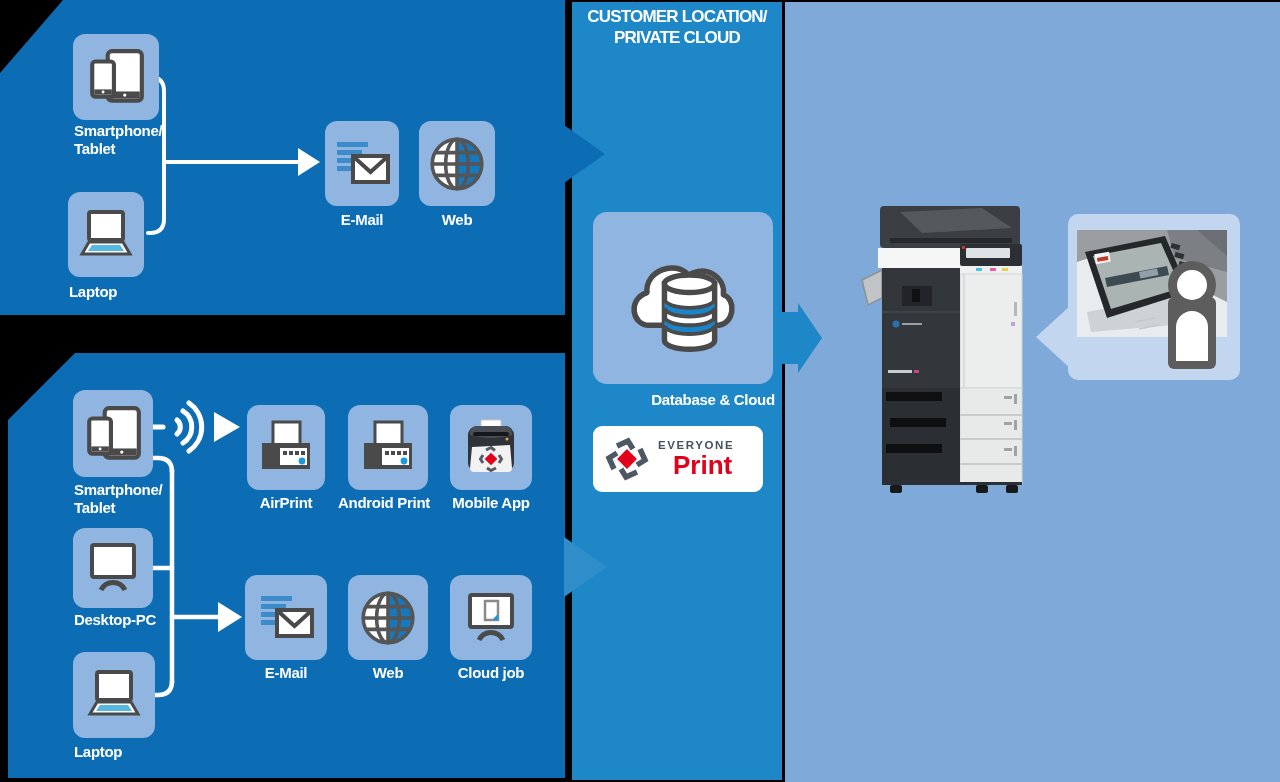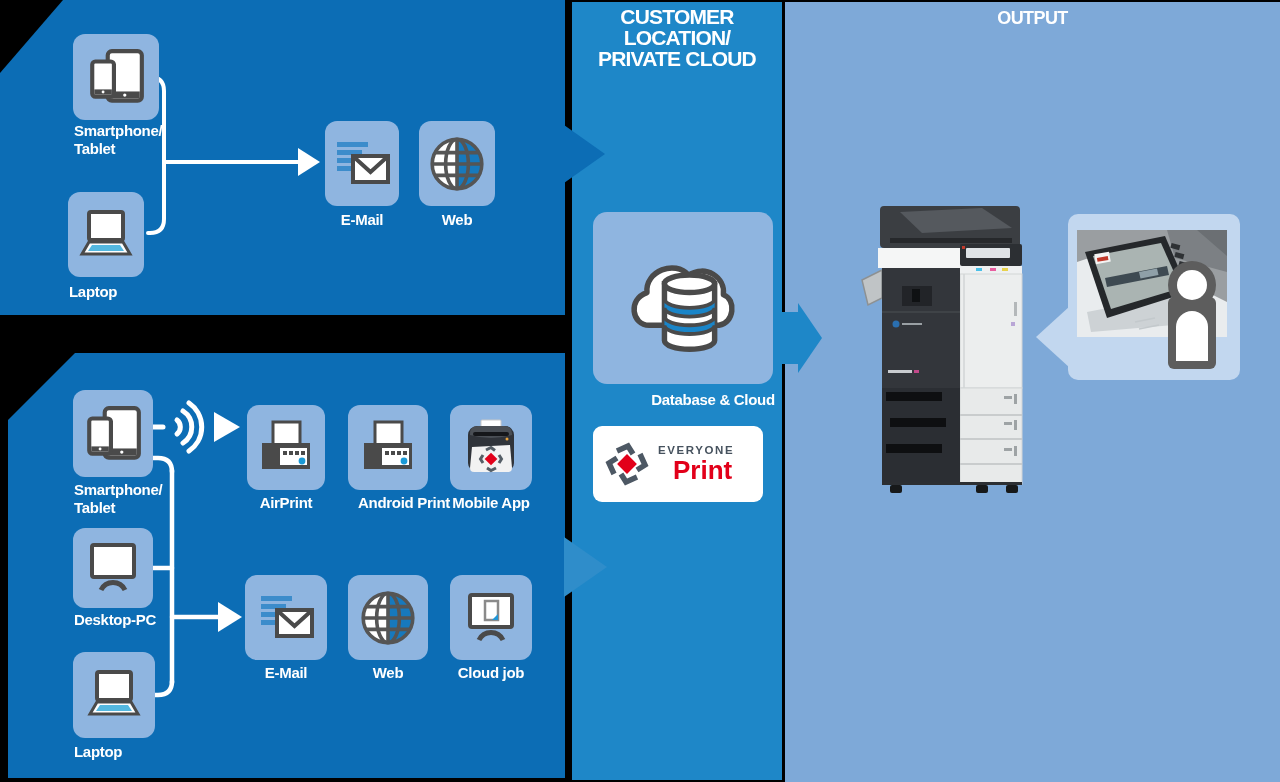--- a/index.html
+++ b/index.html
@@ -171,21 +171,21 @@
       <rect x="17" y="4" width="27" height="25" fill="#fff" stroke="#4a4a4a" stroke-width="3"></rect>
       <rect x="6" y="25" width="48" height="26" fill="#4a4a4a"></rect>
       <rect x="24" y="30" width="27" height="17" fill="#fff"></rect>
       <rect x="27" y="33" width="4" height="4" fill="#4a4a4a"></rect>
       <rect x="33" y="33" width="4" height="4" fill="#4a4a4a"></rect>
       <rect x="39" y="33" width="4" height="4" fill="#4a4a4a"></rect>
       <rect x="45" y="33" width="4" height="4" fill="#4a4a4a"></rect>
       <circle cx="46" cy="43" r="3.4" fill="#1a9ad7"></circle>
     </svg>
   </div>
-  <div class="abs lbl lbl-c" style="left:344px;top:494px;width:120px;">Android Print</div>
+  <div class="abs lbl lbl-c" style="left:324px;top:494px;width:120px;">Android Print</div>
 
   <div class="abs tile" style="left:450px;top:405px;width:82px;height:85px;">
     <svg width="60" height="60" viewBox="0 0 60 60">
       <rect x="20" y="2" width="20" height="12" rx="1" fill="#fff" stroke="#c9c9c9" stroke-width="1"></rect>
       <rect x="7" y="8" width="46" height="46" rx="9" fill="#30343a"></rect>
       <path d="M9,17 q21,6 42,0 v-1 q0,-8 -8,-8 h-26 q-8,0 -8,8 z" fill="#4a4f55"></path>
       <rect x="12" y="14" width="36" height="4" rx="2" fill="#15171a"></rect>
       <circle cx="46" cy="21" r="1.5" fill="#e8a33d"></circle>
       <path d="M11,29 L49,27 L51,50 Q51,54 47,54 L13,54 Q9,54 9,50 Z" fill="#f2f2f2"></path>
       <rect x="25.5" y="36.5" width="9" height="9" fill="#e2001a" transform="rotate(45 30 41)"></rect>
@@ -230,52 +230,51 @@
   <div class="abs tile" style="left:450px;top:575px;width:82px;height:85px;">
     <svg width="60" height="60" viewBox="0 0 60 60">
       <rect x="9" y="7" width="42" height="32" rx="2" fill="#fff" stroke="#4a4a4a" stroke-width="4"></rect>
       <path d="M18,52 C23,42 37,42 42,52" fill="none" stroke="#4a4a4a" stroke-width="5"></path>
       <rect x="24" y="13" width="13" height="19" fill="#fff" stroke="#8a8a8a" stroke-width="2.5"></rect>
       <polygon points="31,32 37,32 37,26" fill="#2196d6"></polygon>
     </svg>
   </div>
   <div class="abs lbl lbl-c" style="left:440px;top:664px;width:102px;">Cloud job</div>
 
-  <div class="abs title" style="left:572px;top:6px;width:210px;font-size:21px;letter-spacing:-0.8px;">CUSTOMER LOCATION/
+  <div class="abs title" style="left:572px;top:6px;width:210px;font-size:17px;letter-spacing:-0.8px;">CUSTOMER LOCATION/
 PRIVATE CLOUD</div>
 
   <div class="abs tile" style="left:593px;top:212px;width:180px;height:172px;border-radius:14px;">
     <svg width="120" height="120" viewBox="0 0 110 110">
       <path d="M24,80 C8,80 4,56 22,50 C20,30 48,20 60,34 C76,24 94,36 92,52 C104,56 102,78 88,80 Z" fill="#fff" stroke="#4a4a4a" stroke-width="5" stroke-linejoin="round"></path>
       <path d="M38,42 V94 A23,8 0 0 0 84,94 V42 Z" fill="#fff" stroke="#4a4a4a" stroke-width="5"></path>
       <path d="M38,56 A23,8 0 0 0 84,56 L84,64 A23,8 0 0 1 38,64 Z" fill="#1a85c8"></path>
       <path d="M38,72 A23,8 0 0 0 84,72 L84,80 A23,8 0 0 1 38,80 Z" fill="#1a85c8"></path>
       <path d="M38,56 A23,8 0 0 0 84,56 M38,64 A23,8 0 0 0 84,64 M38,72 A23,8 0 0 0 84,72 M38,80 A23,8 0 0 0 84,80" fill="none" stroke="#4a4a4a" stroke-width="3.5"></path>
       <ellipse cx="61" cy="42" rx="23" ry="8" fill="#fff" stroke="#4a4a4a" stroke-width="5"></ellipse>
     </svg>
   </div>
   <div class="abs lbl lbl-c" style="left:602px;top:391px;width:222px;">Database &amp; Cloud</div>
 
-  <div class="abs logo-box" style="left:593px;top:426px;width:170px;height:76px;">
+  <div class="abs logo-box" style="left:593px;top:426px;width:170px;height:66px;">
     <svg width="48" height="48" viewBox="0 0 48 48">
       <rect x="17" y="17" width="14" height="14" fill="#e2001a" transform="rotate(45 24 24)"></rect>
       <g stroke="#4d5864" stroke-width="5.5" fill="none" stroke-linejoin="miter">
         <path d="M14,11 L25,6 L30,14"></path>
         <path d="M14,11 L25,6 L30,14" transform="rotate(90 24 24)"></path>
         <path d="M14,11 L25,6 L30,14" transform="rotate(180 24 24)"></path>
         <path d="M14,11 L25,6 L30,14" transform="rotate(270 24 24)"></path>
       </g>
     </svg>
     <div class="logo-text">
       <span class="logo-top">EVERYONE</span>
       <span class="logo-bottom">Print</span>
     </div>
   </div>
 
-  <div class="abs title" style="left:785px;top:8px;width:495px;">OUTPUT</div>
 
   <svg class="abs" style="left:860px;top:202px;" width="172" height="292" viewBox="0 0 172 292">
     <polygon points="2,78 22,68 22,96 8,103" fill="#c0c4c6" stroke="#8d9193" stroke-width="1.5"></polygon>
     <rect x="20" y="4" width="140" height="42" rx="4" fill="#3b3e42"></rect>
     <polygon points="40,10 122,6 152,26 62,31" fill="#55595e"></polygon>
     <rect x="30" y="36" width="122" height="5" fill="#26282b"></rect>
     <rect x="18" y="46" width="142" height="20" fill="#f5f6f6"></rect>
     <rect x="100" y="42" width="62" height="22" rx="2" fill="#2c2f33"></rect>
     <rect x="106" y="46" width="44" height="10" rx="1" fill="#dfe3e6"></rect>
     <rect x="102" y="44" width="3" height="3" fill="#c0392b"></rect>

